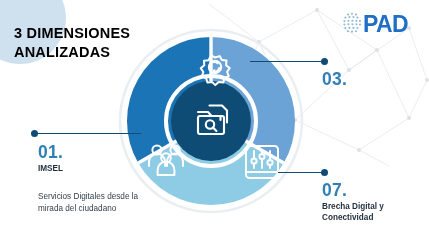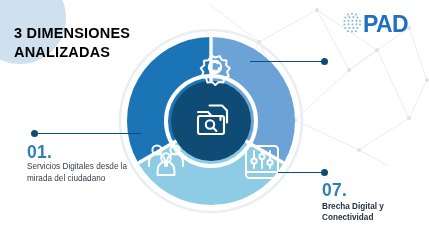--- a/index.html
+++ b/index.html
@@ -48,24 +48,24 @@
   .callout-number{
     font-size:17.5px; font-weight:bold;
     color:#2f7fb5; line-height:1.05; letter-spacing:.3px;
   }
   .callout-heading{
     font-size:8.2px; font-weight:bold; color:#1f2d3a;
     margin-top:3px; line-height:1.3;
   }
   .callout-desc{
     font-size:8.2px; color:#333f48; line-height:1.42;
-    margin-top:0; max-width:104px;
-  }
-
-  #callout-01{ left:27px; top:143px; width:110px; }
+    margin-top:16px; max-width:104px;
+  }
+
+  #callout-01{ left:38px; top:143px; width:110px; }
   #callout-03{ left:322px; top:70px; width:104px; }
   #callout-02{ left:322px; top:181px; width:104px; }
 
   
   .connector{ position:absolute; }
   .connector-line{
     position:absolute; height:1.6px; background:#0f4c75;
   }
   .connector-dot{
     position:absolute; width:7px; height:7px; border-radius:50%;
@@ -220,22 +220,24 @@
   <div class="connector-line"></div>
   <div class="connector-dot"></div>
 </div>
 <div class="connector" id="connector-02">
   <div class="connector-line"></div>
   <div class="connector-dot"></div>
 </div>
 
 <div class="callout" id="callout-01">
   <div class="callout-number">01.</div>
+  <div class="callout-heading">IMSEL</div>
   <div class="callout-desc">Servicios Digitales desde la mirada del ciudadano</div>
 </div>
 
 <div class="callout" id="callout-03">
+  <div class="callout-number">03.</div>
 </div>
 
 <div class="callout" id="callout-02">
   <div class="callout-number">07.</div>
   <div class="callout-heading">Brecha Digital y Conectividad</div>
 </div>
 
 </body></html>

